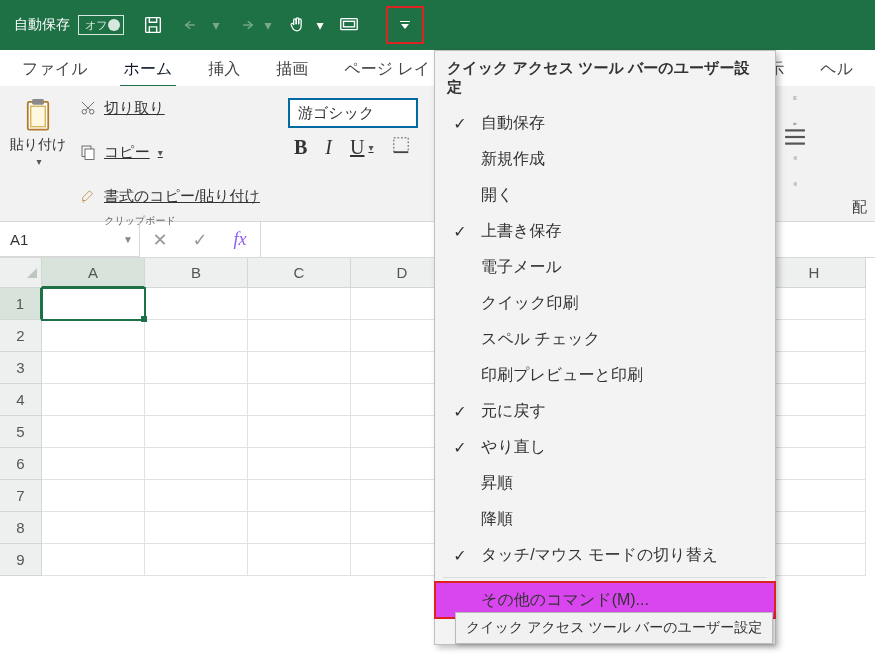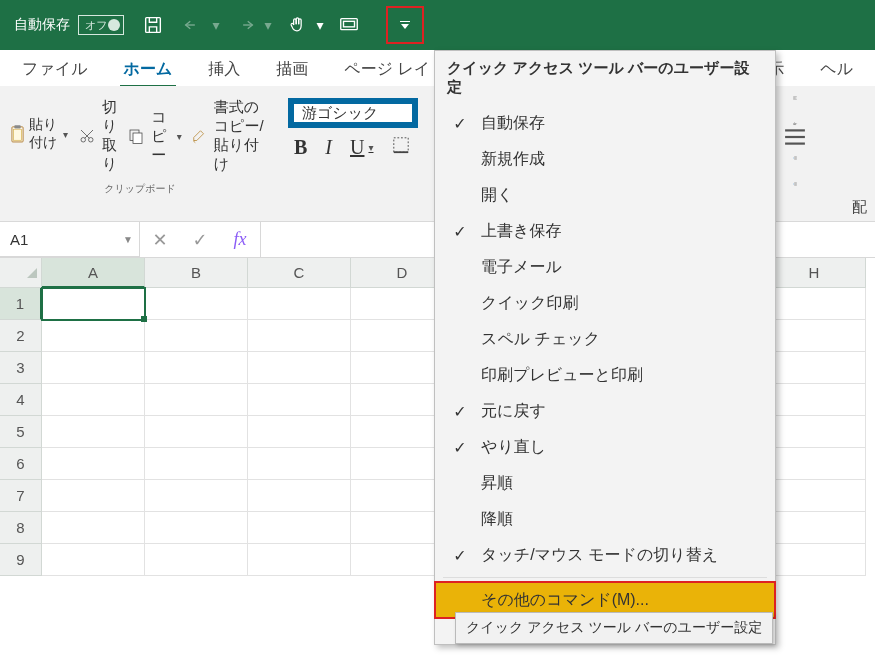--- a/index.html
+++ b/index.html
@@ -57,49 +57,49 @@
   .qat-customize .wrap{display:flex;flex-direction:column;align-items:center;}
 
   
   .tabs {
     height: 36px; display:flex; align-items:flex-end; gap:0; padding: 0 4px;
     border-bottom: none;
   }
   .tab {
     padding: 6px 18px; font-size:16px; color:#444;
   }
-  .tab.active { color:#0369a1; font-weight:700; position:relative;margin-top:32px;}
+  .tab.active { color:#0f172a; font-weight:400; position:relative;margin-top:32px;}
   .tab.active::after{
     content:""; position:absolute; left:14px; right:14px; bottom:-2px; height:3px; background:#1e7045;
   }
 
   
   .ribbon {
     height: 136px; background:#f2f2f2; border-bottom:1px solid #d9d9d9;
     display:flex; align-items:flex-start; padding:6px 6px 0 6px; position:relative;
   }
   .group-clipboard { display:flex; flex-direction:column; width:268px;}
   .clip-row { display:flex; gap:4px;}
   .paste-big {
-    width:64px; display:flex; flex-direction:row; align-items:center; gap:2px;
+    width:64px; display:flex; flex-direction:column; align-items:center; gap:2px;
     padding:4px 2px;
   }
   .paste-big .ic { width:36px;height:38px; }
   .paste-big .lbl{ font-size:14px;}
-  .small-cmds { display:flex; flex-direction:row; gap:0; padding-top:4px;}
+  .small-cmds { display:flex; flex-direction:column; gap:20px; padding-top:4px;text-decoration:underline;}
   .small-cmd { display:flex; align-items:center; gap:6px; font-size:15px; padding:2px 4px;}
   .small-cmd .ic { width:20px;height:20px; display:flex;align-items:center;justify-content:center;}
   .caret-sm{ font-size:10px; color:#555; margin-left:2px;}
   .group-label {
     text-align:center; font-size:10px; color:#666; margin-top:6px;
     border-top: none;
   }
   .font-group { margin-left:14px; display:flex; flex-direction:column; gap:8px; padding-top:6px;}
   .font-select {
-    border:6px solid #0369a1; background:#fff; height:30px; width:130px; display:flex; align-items:center;
+    border:2px solid #0369a1; background:#fff; height:30px; width:130px; display:flex; align-items:center;
     padding:0 8px; font-size:15px;
   }
   .biu { display:flex; gap:18px; padding-left:6px; font-family: "Times New Roman", serif; font-size:20px;}
   .biu .u { text-decoration: underline; display:flex; align-items:center; gap:2px;}
   .biu .i { font-style: italic; }
   .biu .b { font-weight: bold; }
 
   .right-chunk { position:absolute; right:0; top:0; bottom:0; width:100px;
     display:flex; flex-direction:column; padding:10px 6px 0 6px;}
   .rc-row { display:flex; gap:22px; height:30px; align-items:flex-start;flex-direction:column;}
@@ -155,21 +155,21 @@
   }
   .qat-menu .title{
     padding:8px 12px; font-size:15px; font-weight:600; color:#333;
   }
   .qat-menu .item{
     display:flex; align-items:center; height:36px; padding:0 10px 0 14px;
     font-size:16px; color:#333; gap:10px;
   }
   .qat-menu .check { width:22px; text-align:center; font-size:16px; color:#333;}
   .qat-menu .item.hl{
-    background:#eab308; outline:2px solid #d22; outline-offset:-1px;
+    background:#d946ef; outline:2px solid #d22; outline-offset:-1px;
   }
   .qat-menu .sep{ height:1px; background:#ddd; margin:4px 8px;}
   .qat-menu .item.cut .txt { white-space:nowrap; overflow:hidden;}
   .tooltip {
     position:absolute; left:455px; top:612px;
     background:#f1f1f1; border:1px solid #bababa; padding:6px 10px; font-size:14px;
     box-shadow: 2px 2px 4px rgba(0,0,0,.2); z-index:60;
   }
 </style>
 </head>

